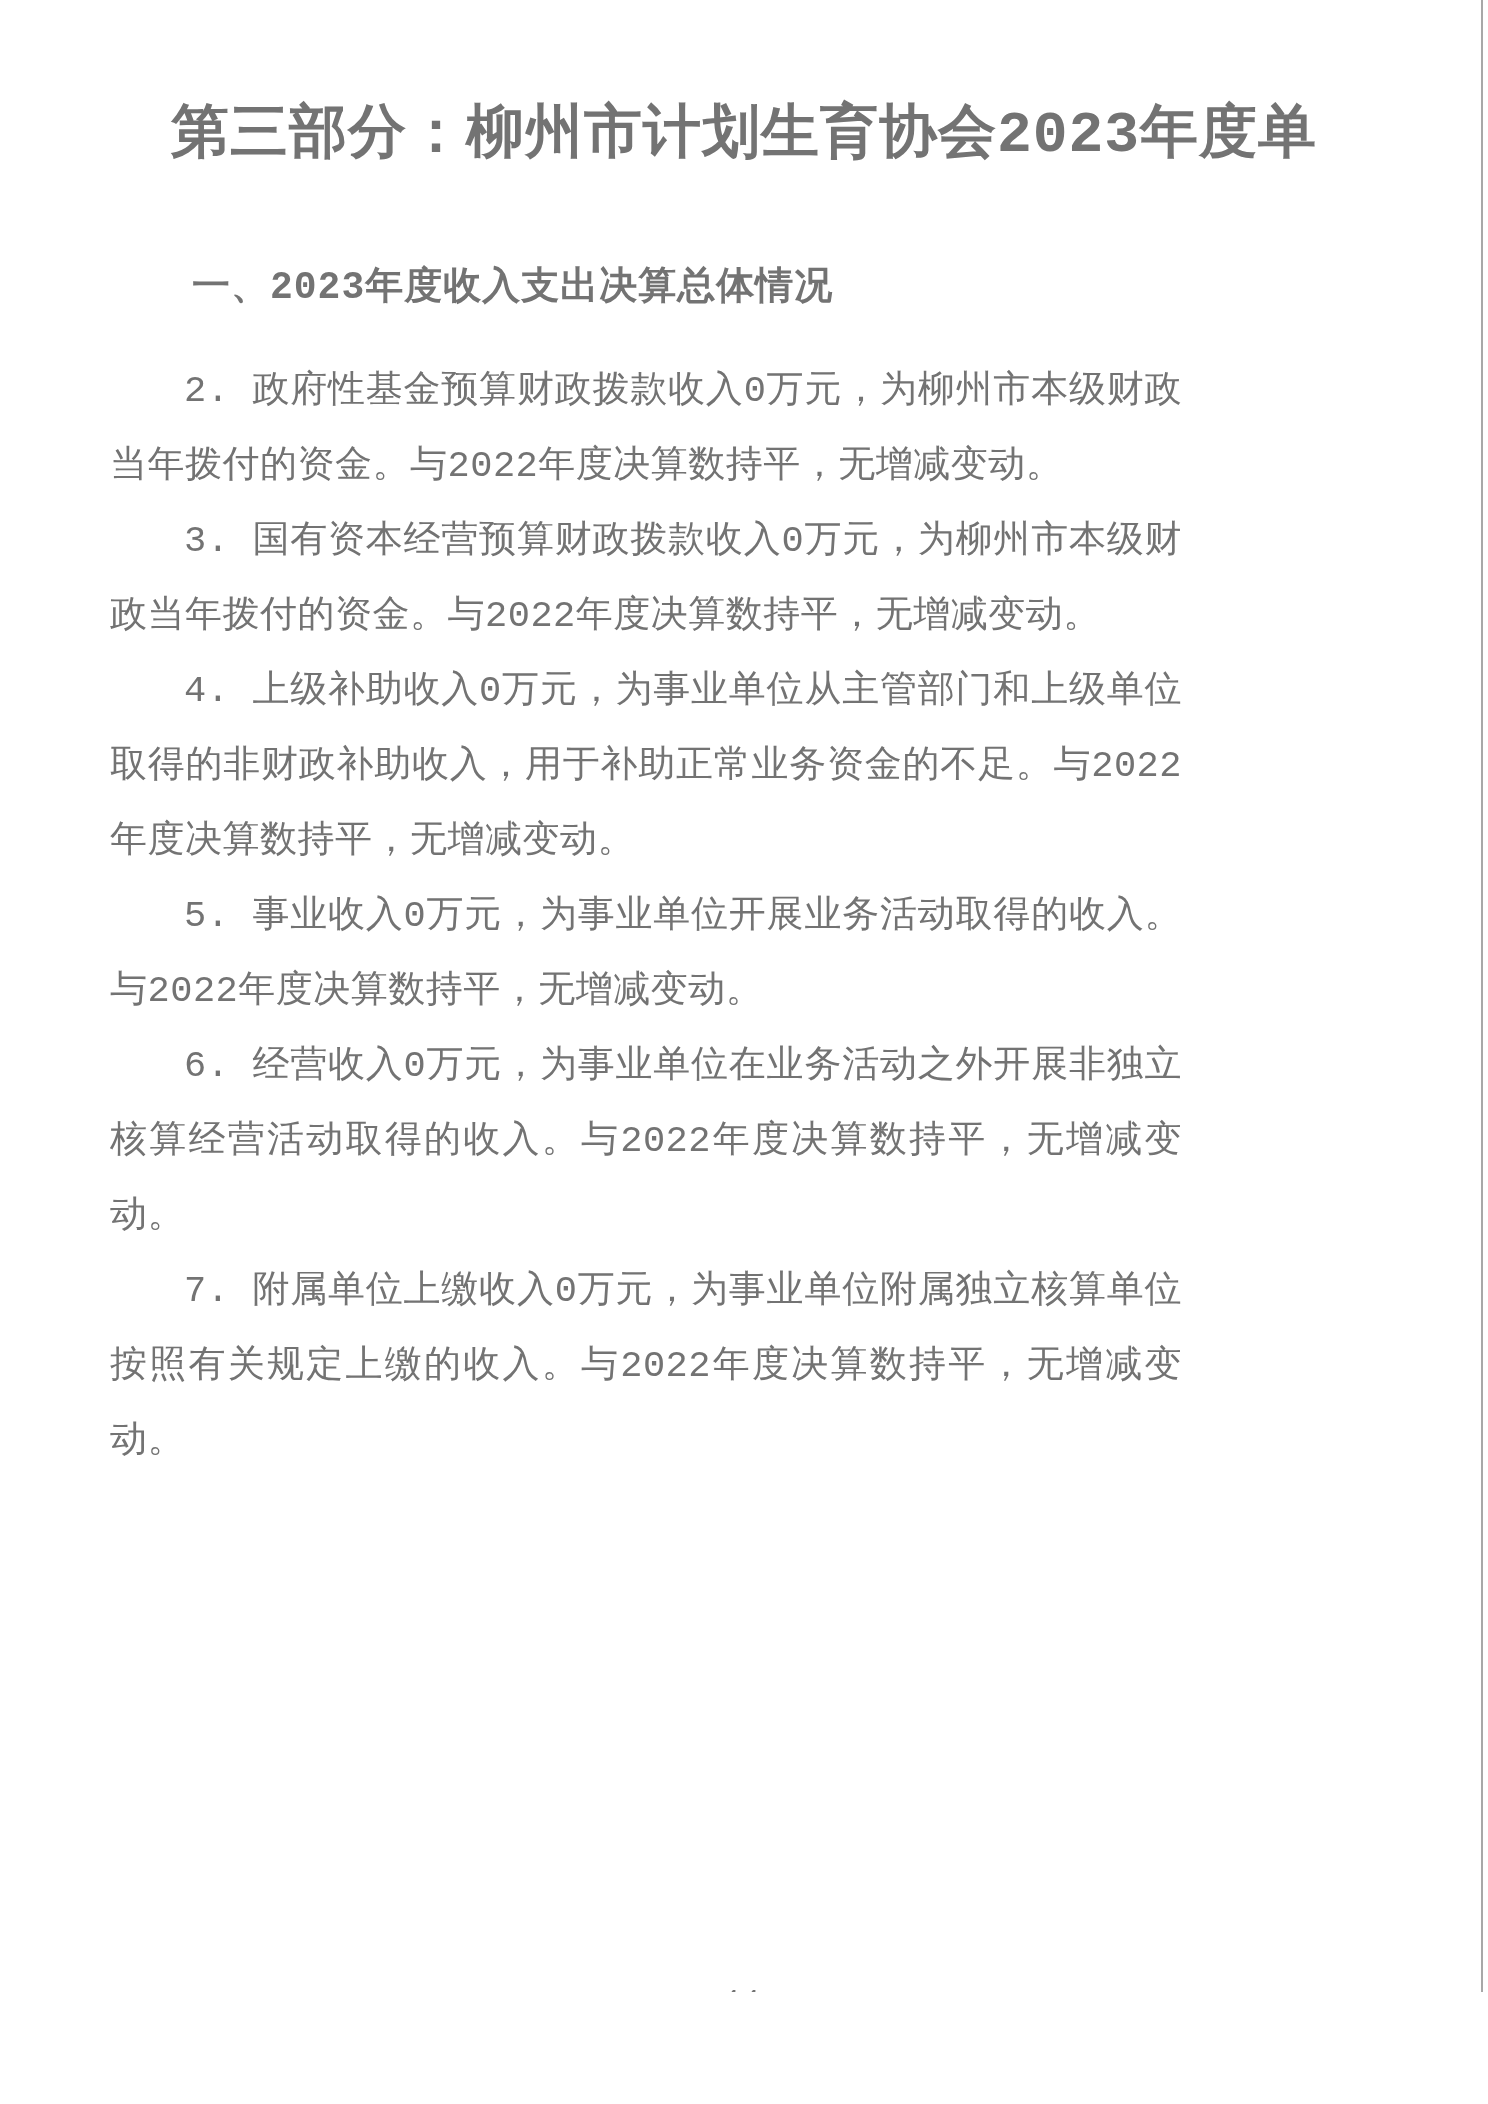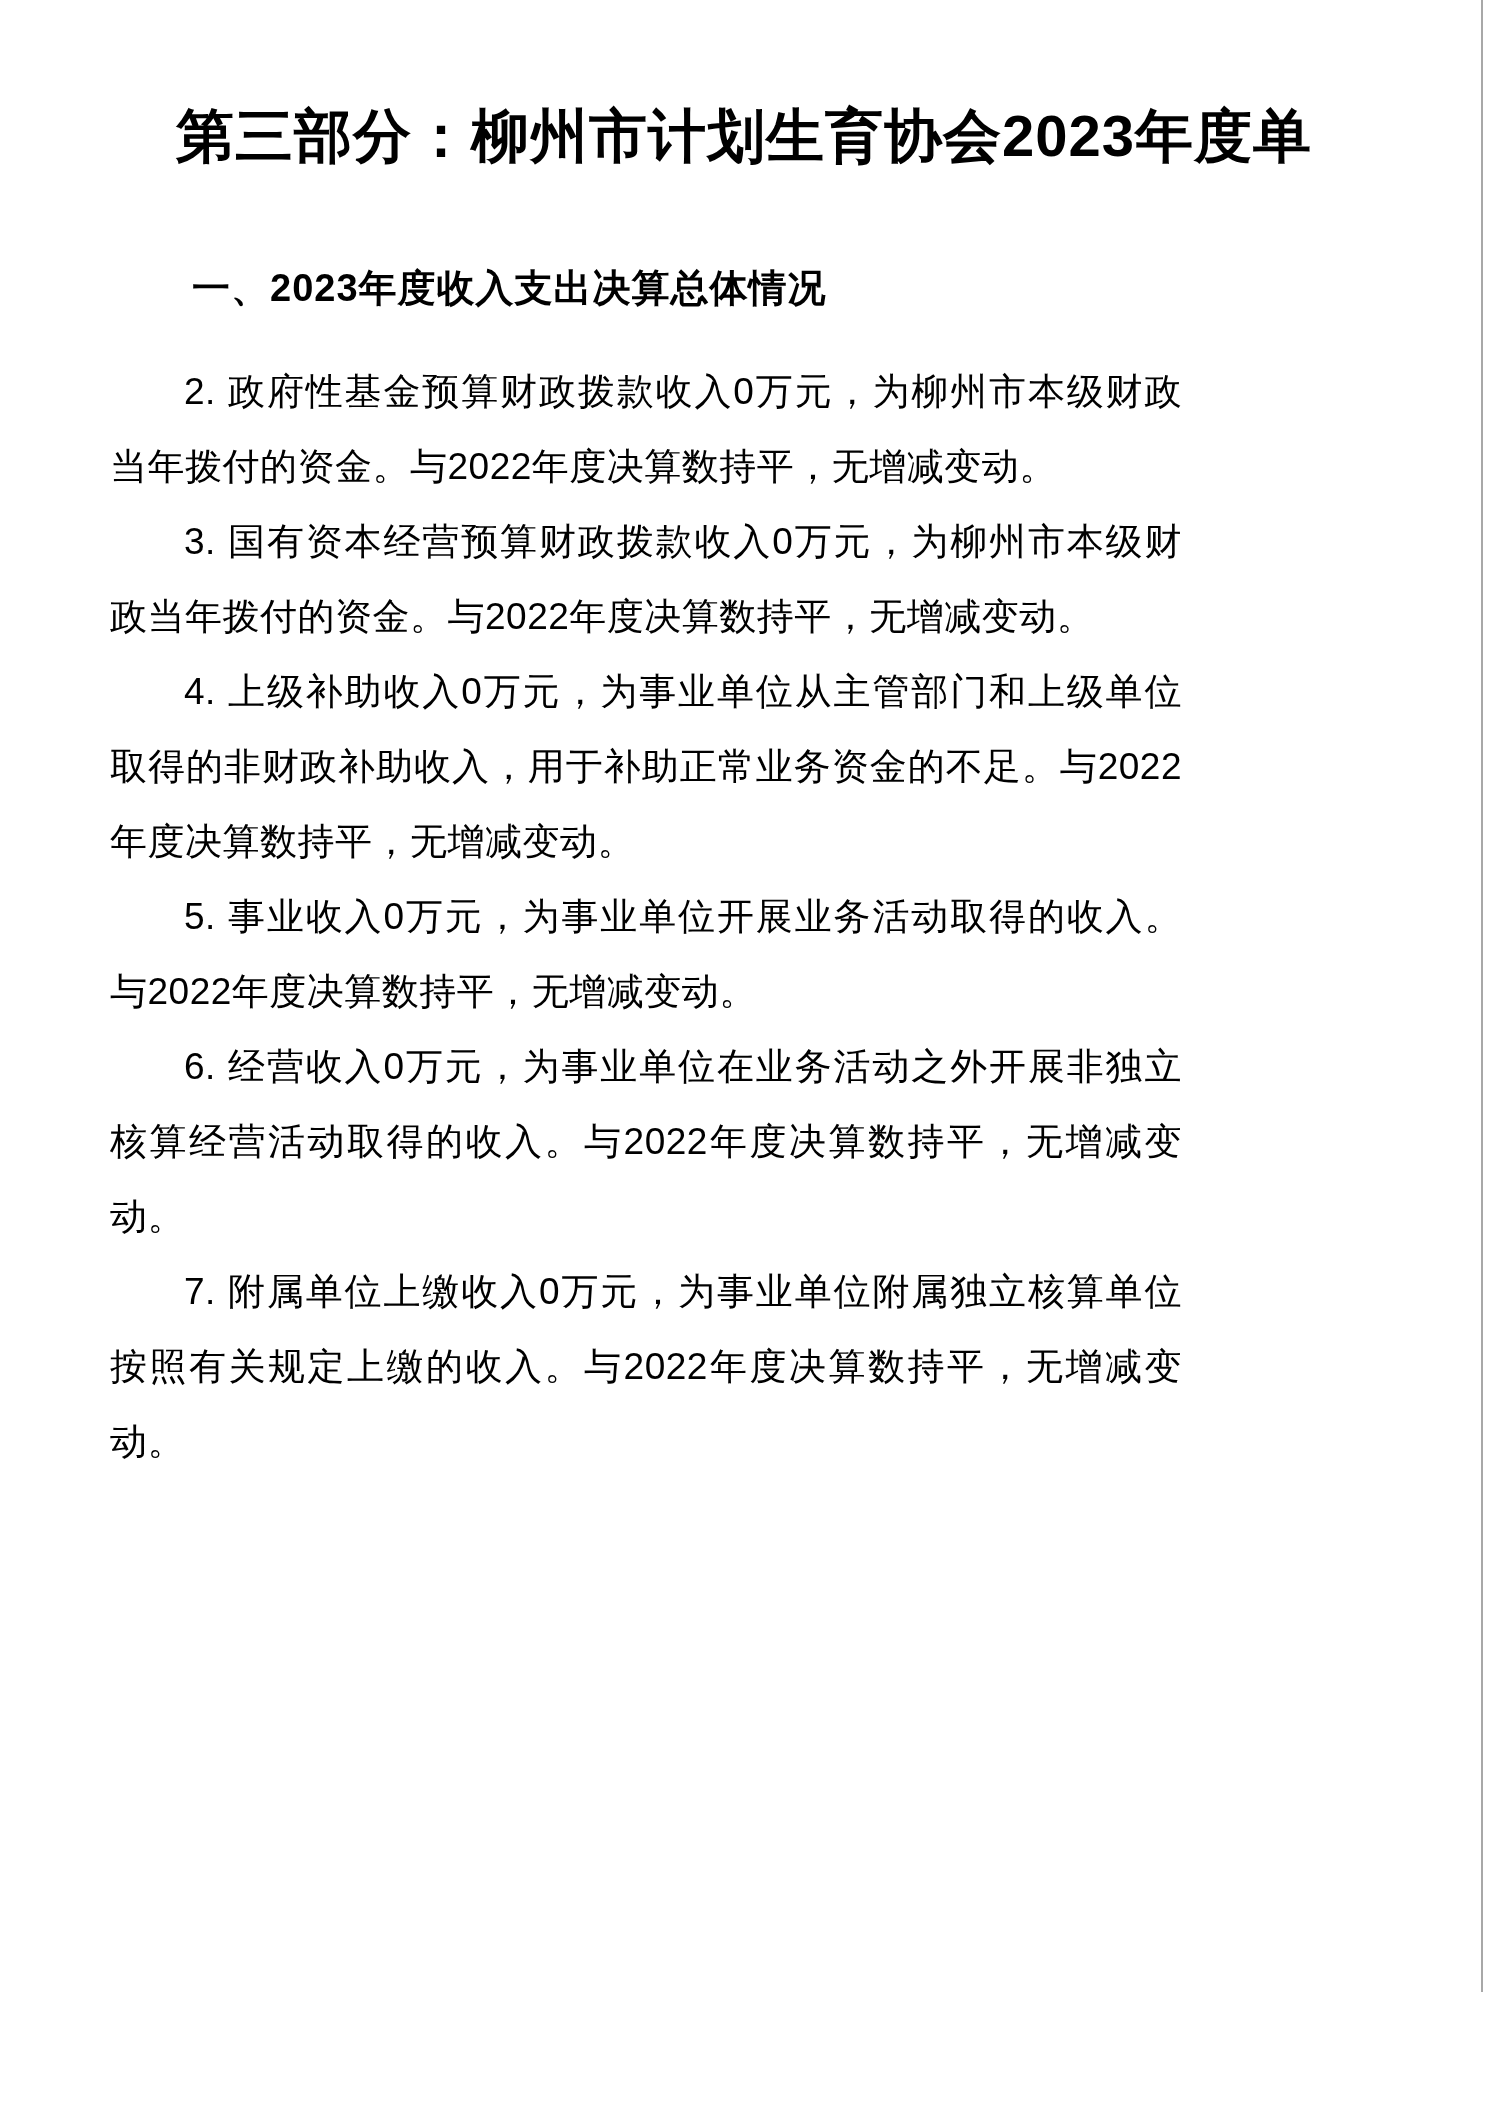--- a/index.html
+++ b/index.html
@@ -5,22 +5,22 @@
   html, body {
     margin: 0;
     padding: 0;
     background: #ffffff;
   }
   .page {
     position: relative;
     width: 1488px;
     height: 1992px;
     background: #ffffff;
-    color: #000000;
-    font-family: Liberation Sans, sans-serif;
+    color: #737373;
+    font-family: Liberation Mono, monospace;
     overflow: hidden;
   }
   .doc-title {
     margin: 104px auto 0 auto;
     width: 1320px;
     text-align: center;
     font-size: 58px;
     line-height: 64px;
     font-weight: bold;
     letter-spacing: 1px;

